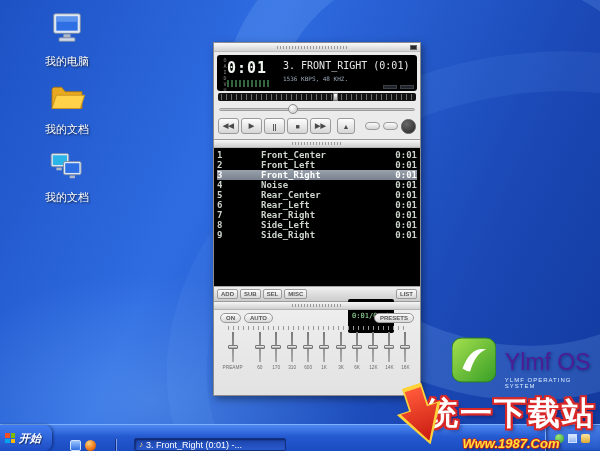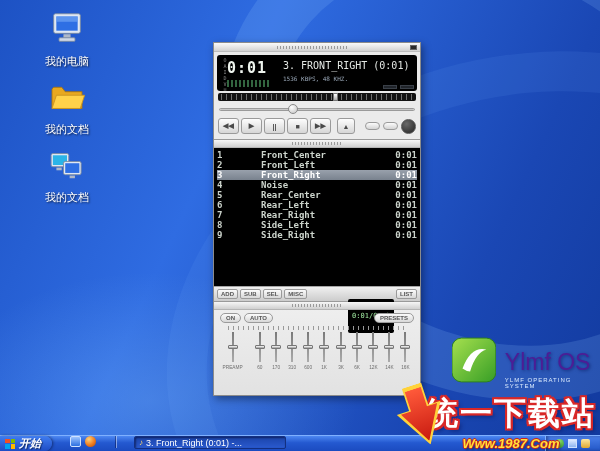--- a/index.html
+++ b/index.html
@@ -131,23 +131,23 @@
   .wm-arrow { position:absolute; inset:4px; background:linear-gradient(#ff5a3a,#c81a10);
       clip-path:polygon(50% 100%, 0 38%, 28% 38%, 28% 0, 72% 0, 72% 38%, 100% 38%); }
   .wm-title { font-size:32px; font-weight:bold; color:#fff; letter-spacing:2px;
       text-shadow:2px 0 #d82828,-2px 0 #d82828,0 2px #d82828,0 -2px #d82828,
                   2px 2px #d82828,-2px -2px #d82828,2px -2px #d82828,-2px 2px #d82828,
                   3px 3px 4px rgba(0,0,60,.5); }
   .wm-url { font-size:13px; font-weight:bold; font-style:italic; color:#ffe23a;
       text-shadow:1px 0 #c82020,-1px 0 #c82020,0 1px #c82020,0 -1px #c82020, 2px 2px 3px rgba(0,0,0,.5); }
 
   
-  .taskbar { position:absolute; left:0; right:0; bottom:0; height:16px; z-index:40;
+  .taskbar { position:absolute; left:0; right:0; bottom:0; height:27px; z-index:40;
              background:linear-gradient(#4d88f2,#2459d0 45%,#1b4bc0);
-             border-top:1px solid #7fb0ff; display:flex; align-items:flex-start;gap:12px; }
+             border-top:1px solid #7fb0ff; display:flex; align-items:flex-end;gap:12px; }
   .start { height:100%; display:flex; align-items:center; gap:4px; padding:0 11px 0 5px;
            background:linear-gradient(#407df0,#1d4cc4); border-radius:0 8px 8px 0;
            box-shadow:1px 0 3px rgba(0,0,20,.5); cursor:pointer; }
   .start .lg { width:10px; height:10px; display:grid; grid-template-columns:1fr 1fr; gap:1px; }
   .start .lg i { display:block; }
   .start .lg i:nth-child(1){background:#f25022;} .start .lg i:nth-child(2){background:#7fba00;}
   .start .lg i:nth-child(3){background:#00a4ef;} .start .lg i:nth-child(4){background:#ffb900;}
   .start .txt { font-size:11px; font-weight:bold; font-style:italic; color:#fff;
                 text-shadow:1px 1px 1px rgba(0,0,0,.5); }
   .ql { display:flex; align-items:center; gap:4px; padding:0 6px; }

